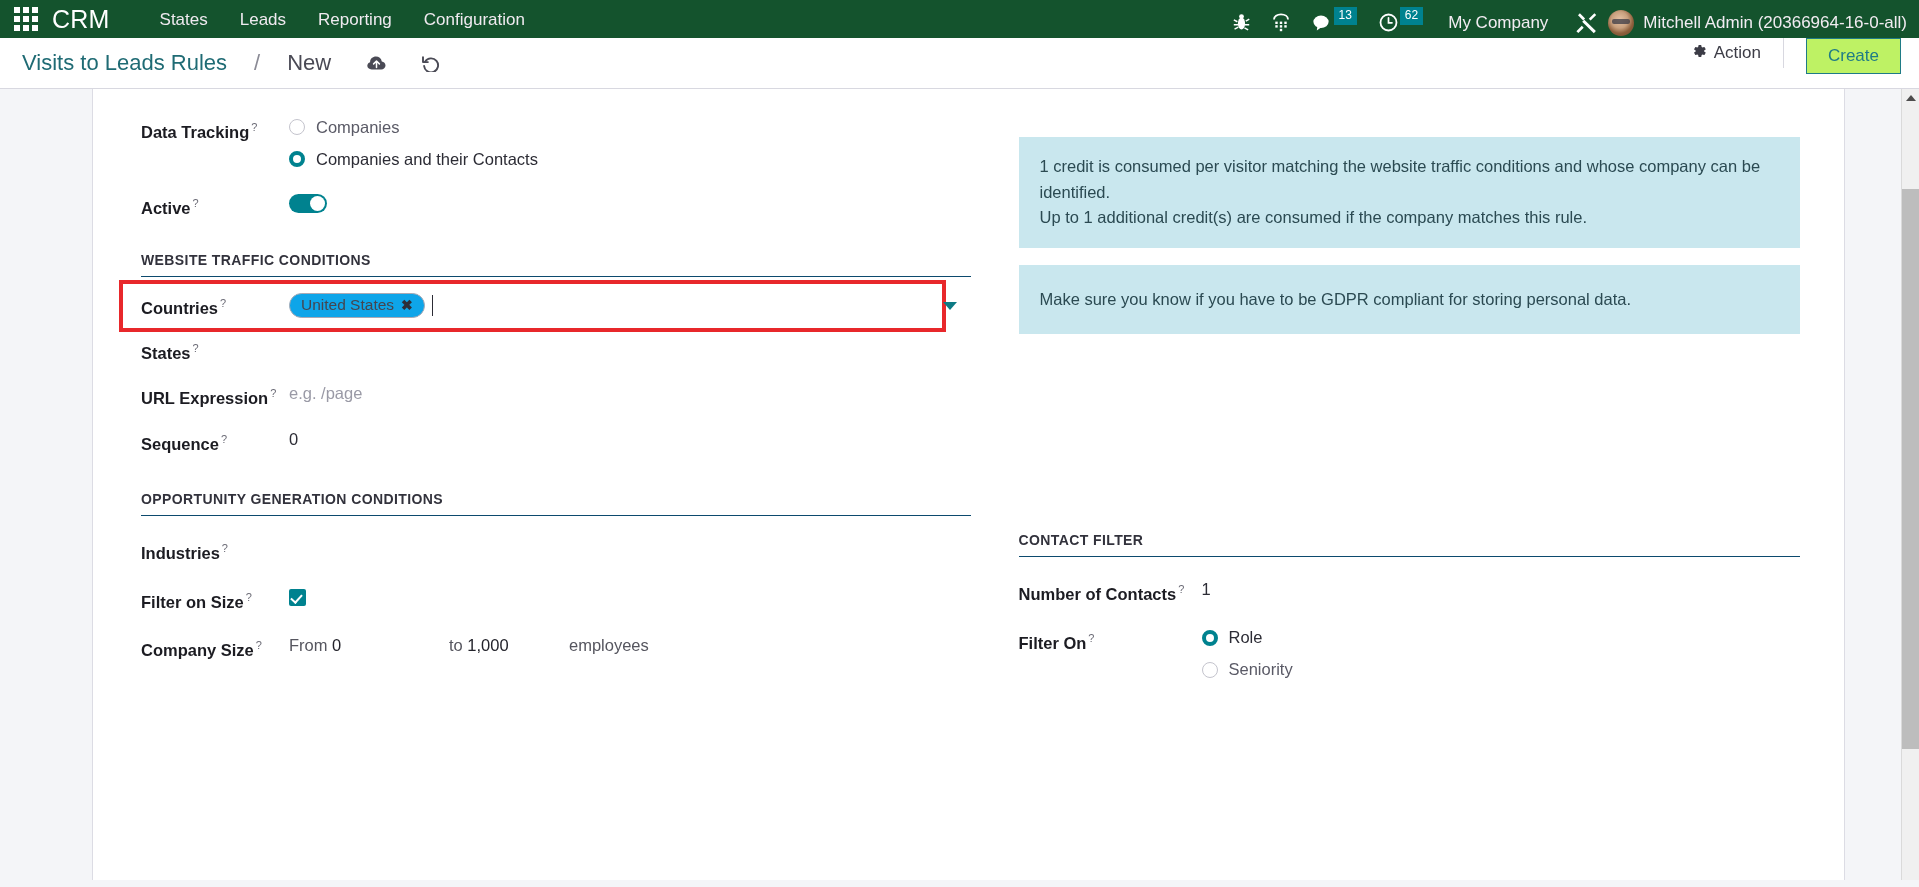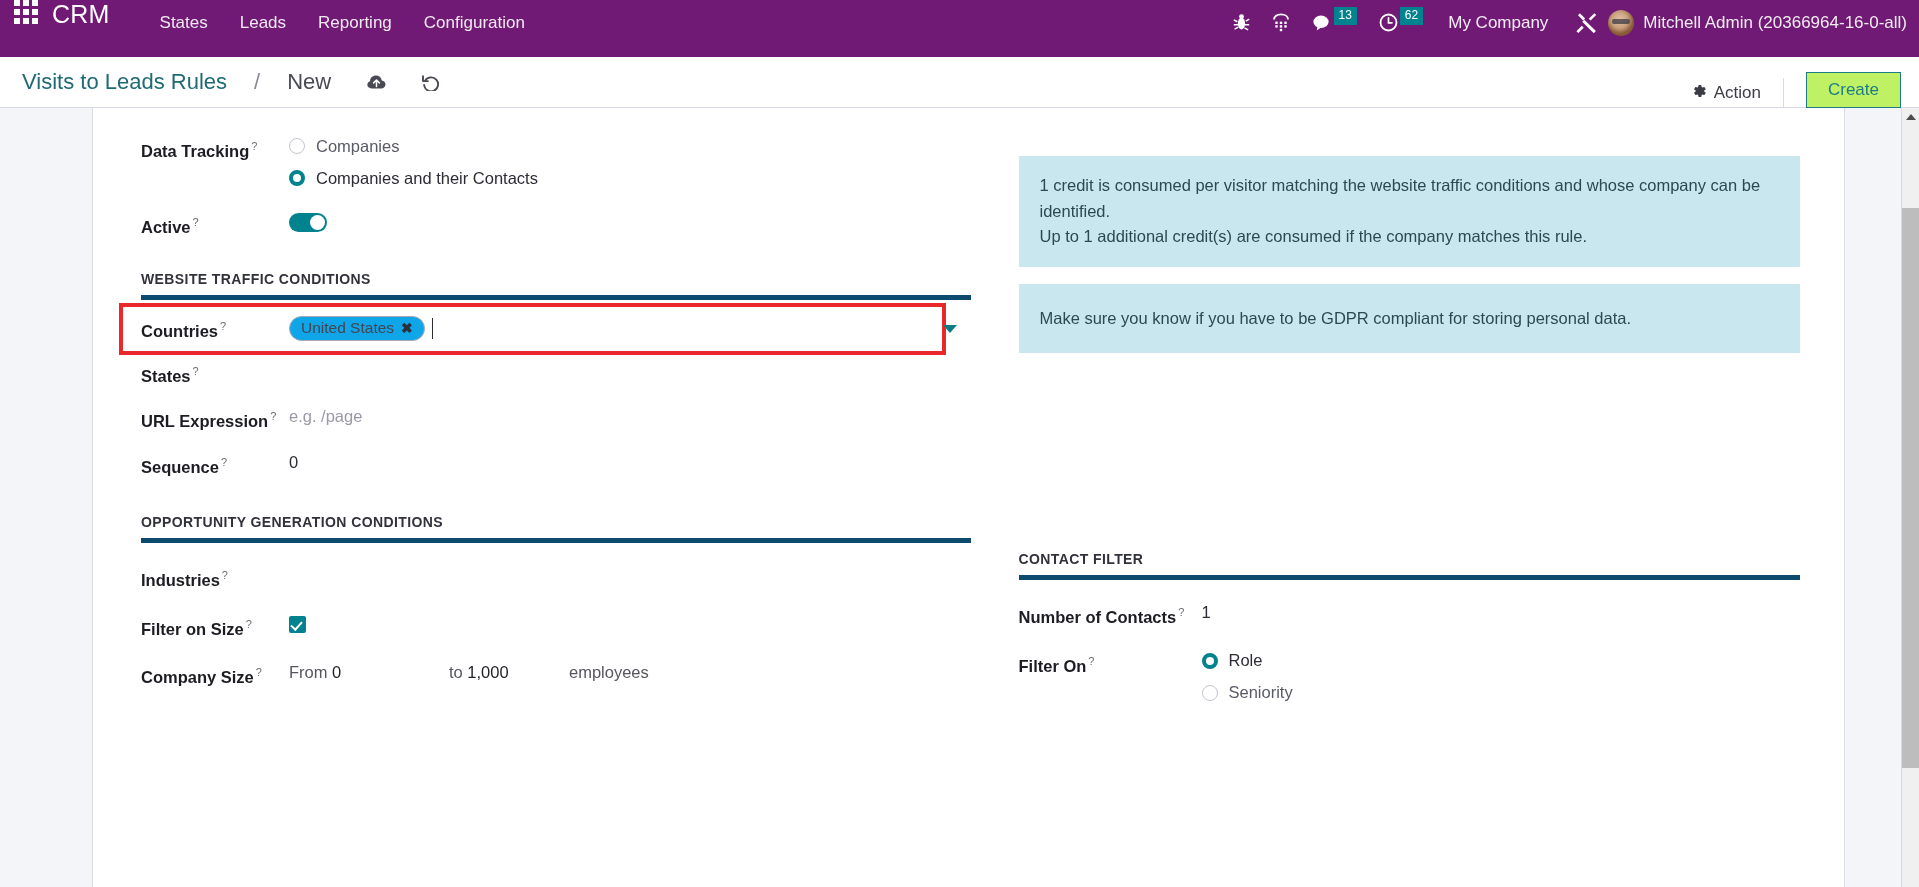--- a/index.html
+++ b/index.html
@@ -5,23 +5,23 @@
   * { box-sizing: border-box; margin: 0; padding: 0; }
   html, body {
     width: 1919px; height: 887px;
     overflow: hidden;
     background: #f4f5f8;
     font-family: "Liberation Sans", sans-serif;
   }
 
   
   #navbar {
-    height: 57px; width: 1919px;
-    background: #701a75;
-    display: flex; align-items: flex-start;
+    height: 38px; width: 1919px;
+    background: #14532d;
+    display: flex; align-items: center;
     color: #ffffff;
     position: relative;
   }
   .apps-grid {
     margin-left: 14px; margin-right: 14px;
     display: grid; grid-template-columns: repeat(3, 6px);
     grid-template-rows: repeat(3, 6px); gap: 3px;
     cursor: pointer;
   }
   .apps-grid i { display: block; width: 6px; height: 6px; background: #ffffff; }
@@ -66,21 +66,21 @@
     display: flex; align-items: center; padding: 0 22px 0 22px;
     position: relative;
   }
   #breadcrumb { display: flex; align-items: center; gap: 18px; }
   .bc-parent { font-size: 22px; color: #1f6b74; cursor: pointer; }
   .bc-sep { font-size: 22px; color: #8a8a95; margin: 0 9px; }
   .bc-current { font-size: 22px; color: #4a4a55; }
   .bc-btn { margin-left: 18px; cursor: pointer; color: #4a4a55; display: flex; align-items: center; }
   #cp-right {
     position: absolute; right: 18px; top: 0; height: 51px;
-    display: flex; align-items: flex-end;
+    display: flex; align-items: flex-start;
   }
   #action-button {
     display: flex; align-items: center; gap: 7px;
     font-size: 17px; color: #3c3c46; cursor: pointer;
     padding-right: 22px; border-right: 1px solid #d8d8e0; height: 30px;
   }
   #create-button {
     margin-left: 22px; border: 1px solid #1f7b86; color: #1f7b86;
     background: #bef264; font-size: 17px; padding: 7px 21px;
     cursor: pointer; border-radius: 0;
@@ -144,21 +144,21 @@
   .checkbox::after {
     content: ""; position: absolute; left: 4px; top: 3px;
     width: 5px; height: 9px; border: solid #ffffff;
     border-width: 0 2px 2px 0; transform: rotate(42deg);
   }
 
   
   .section-head {
     font-size: 14px; font-weight: 700; letter-spacing: .4px;
     color: #32323c; padding-bottom: 8px; margin-bottom: 14px;
-    border-bottom: 5px solid #0c4a6e; text-transform: uppercase;
+    border-bottom: 1px solid #0c4a6e; text-transform: uppercase;
   }
   .section-block { margin-top: 30px; }
 
   
   .alert {
     background: #c9e7ee; color: #2b4a52; font-size: 16.5px;
     line-height: 1.55; padding: 17px 21px; margin-bottom: 17px;
   }
 
   

